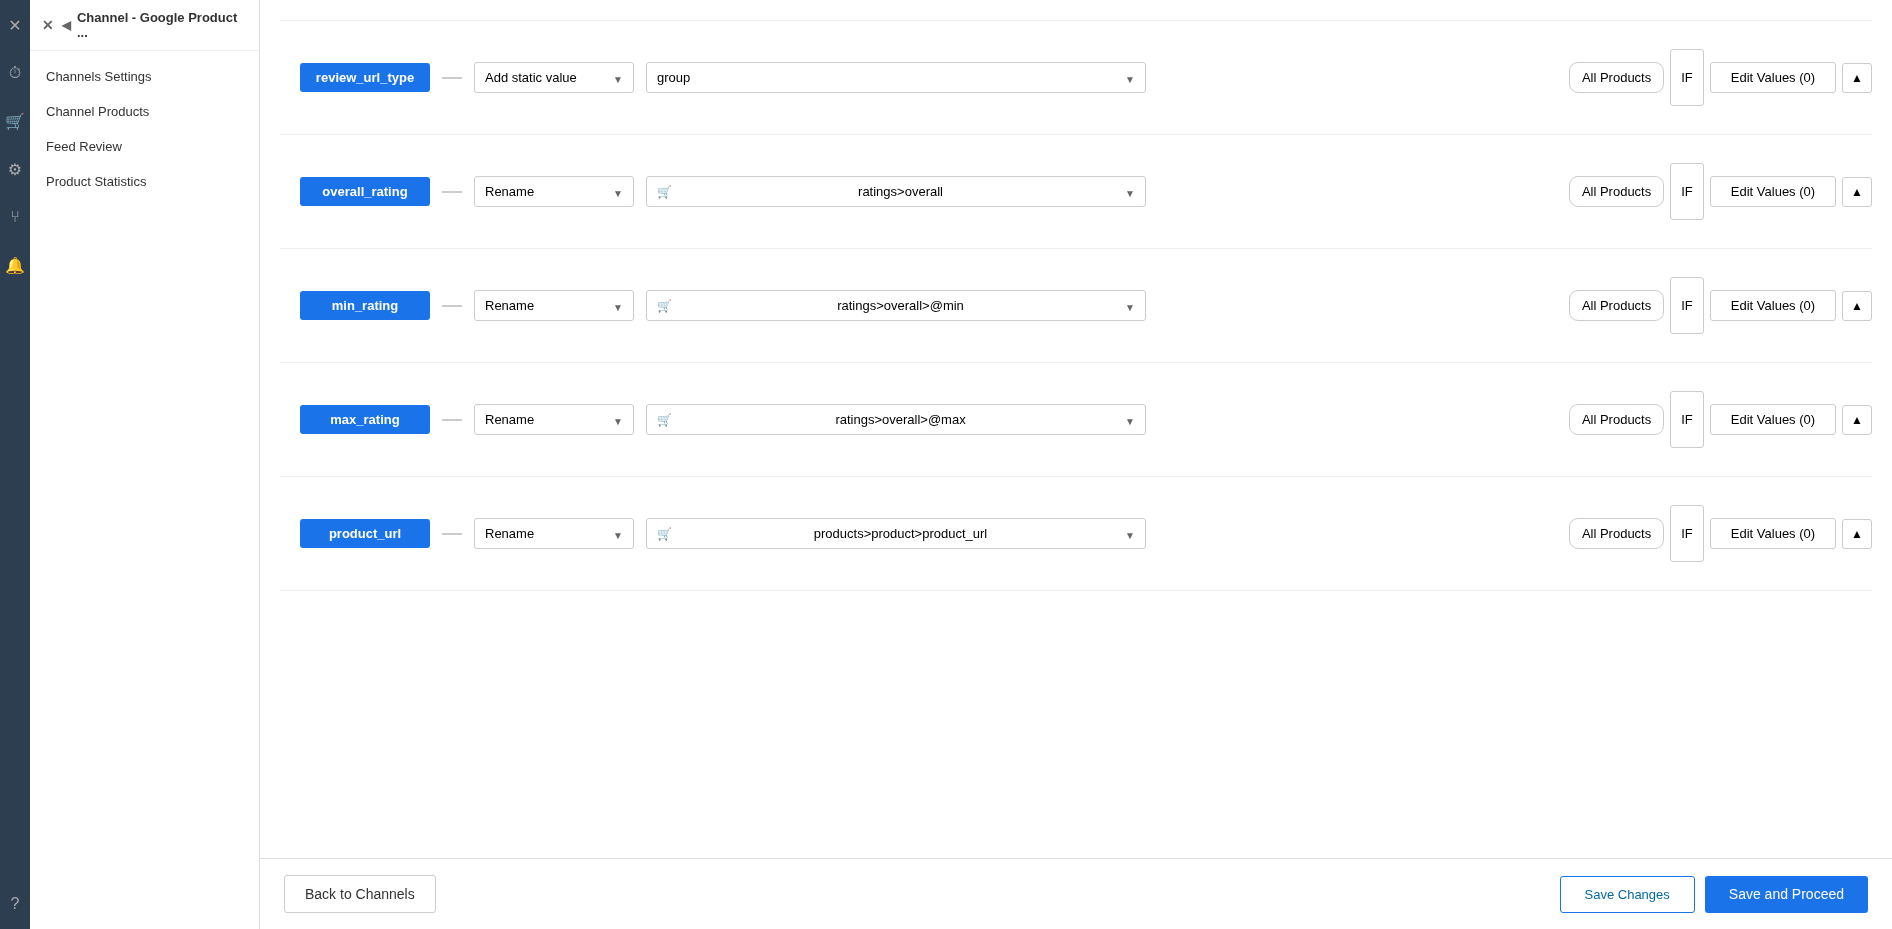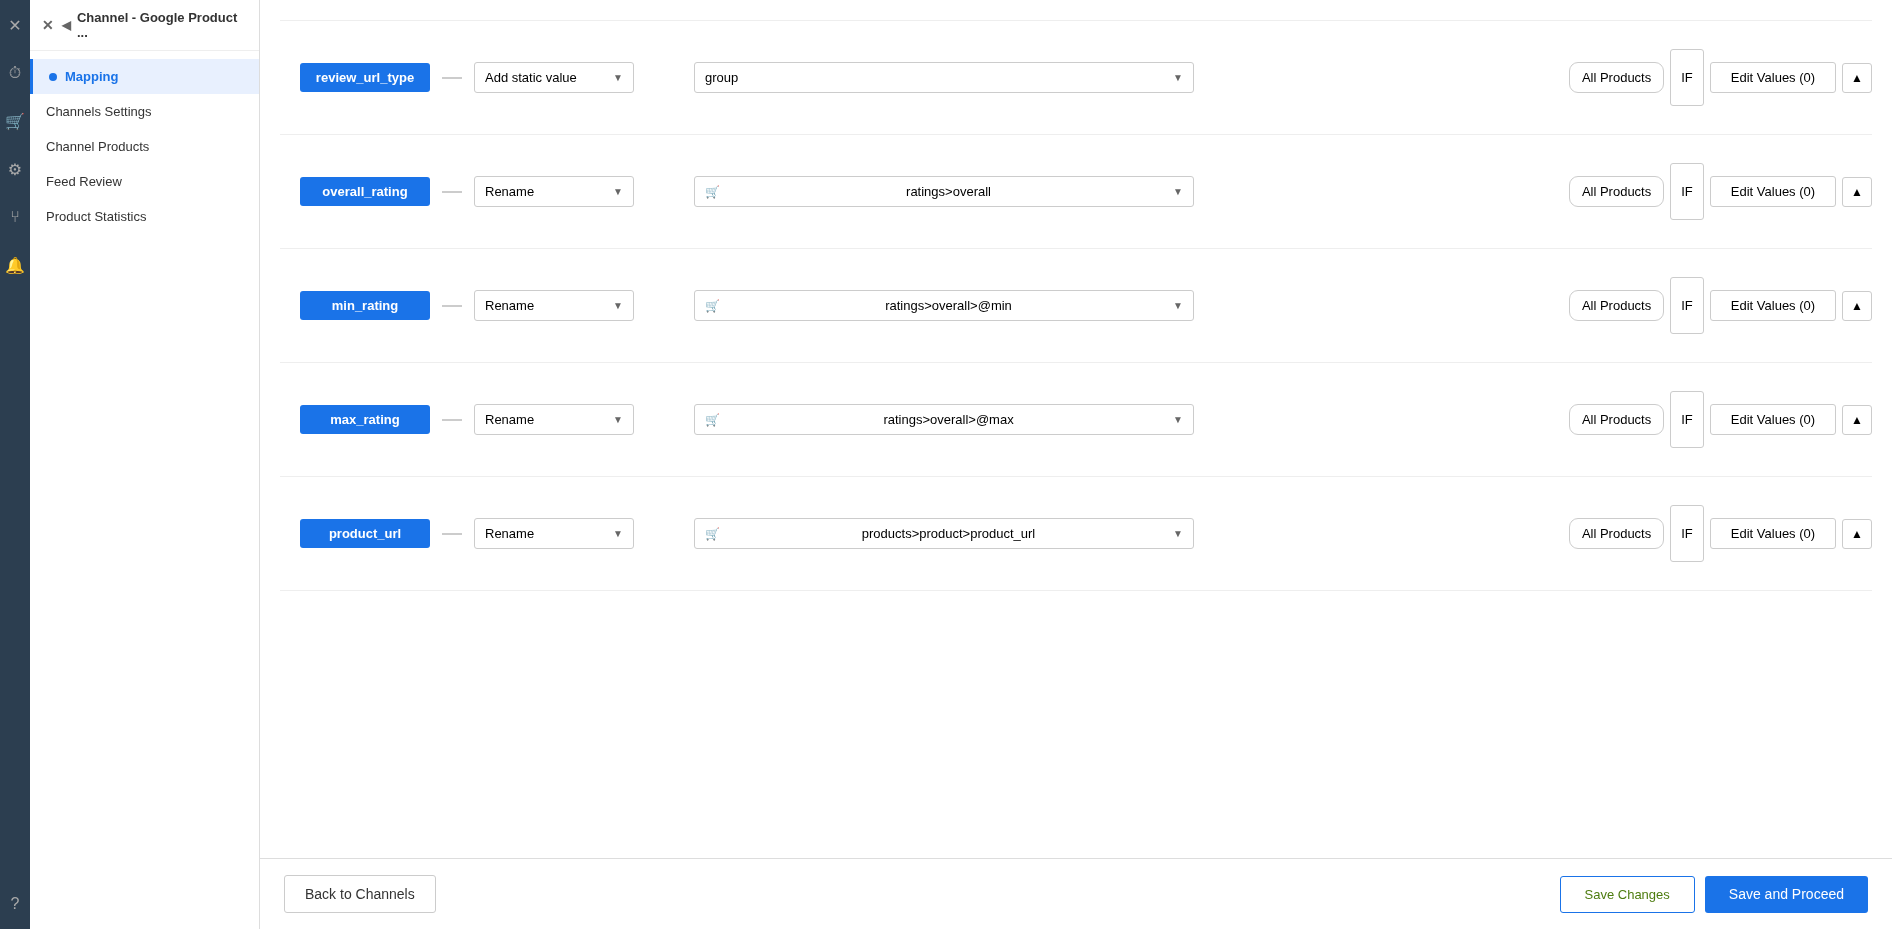--- a/index.html
+++ b/index.html
@@ -123,32 +123,31 @@
       flex-shrink: 0;
     }
     .action-select, .value-select {
       border: 1px solid #ccc;
       background: #fff;
       padding: 7px 10px;
       border-radius: 3px;
       font-size: 13px;
       cursor: pointer;
       display: flex;
-      align-items: center;
+      align-items: flex-end;
       justify-content: space-between;
       gap: 6px;
     }
     .action-select {
       min-width: 160px;
     }
     .value-select {
       min-width: 300px;
       flex: 1;
       max-width: 500px;
-      margin-left: 48px;
     }
     .select-arrow {
       color: #666;
       font-size: 10px;
     }
     .cart-icon {
       font-size: 12px;
       margin-right: 4px;
     }
     .products-btn {
@@ -210,21 +209,21 @@
       cursor: pointer;
       color: #333;
     }
     .footer-right {
       display: flex;
       gap: 10px;
     }
     .save-changes-btn {
       background: #fff;
       border: 1px solid #1a73e8;
-      color: #4d7c0f;
+      color: #0369a1;
       padding: 10px 24px;
       border-radius: 3px;
       font-size: 13px;
       cursor: pointer;
     }
     .save-proceed-btn {
       background: #1a73e8;
       border: none;
       color: #fff;
       padding: 10px 24px;
@@ -253,24 +252,20 @@
   <div style="margin-top:auto;" class="icon-item">?</div>
 </div>
 
 <div class="nav-panel">
   <div class="nav-header">
     <span class="close-icon">✕</span>
     <span class="arrow-icon">◀</span>
     <span>Channel - Google Product ...</span>
   </div>
   <div class="nav-items">
-    <div class="nav-item active">
-      <div class="bullet"></div>
-      <span>Mapping</span>
-    </div>
     <div class="nav-item">
       <span>Channels Settings</span>
     </div>
     <div class="nav-item">
       <span>Channel Products</span>
     </div>
     <div class="nav-item">
       <span>Feed Review</span>
     </div>
     <div class="nav-item">

